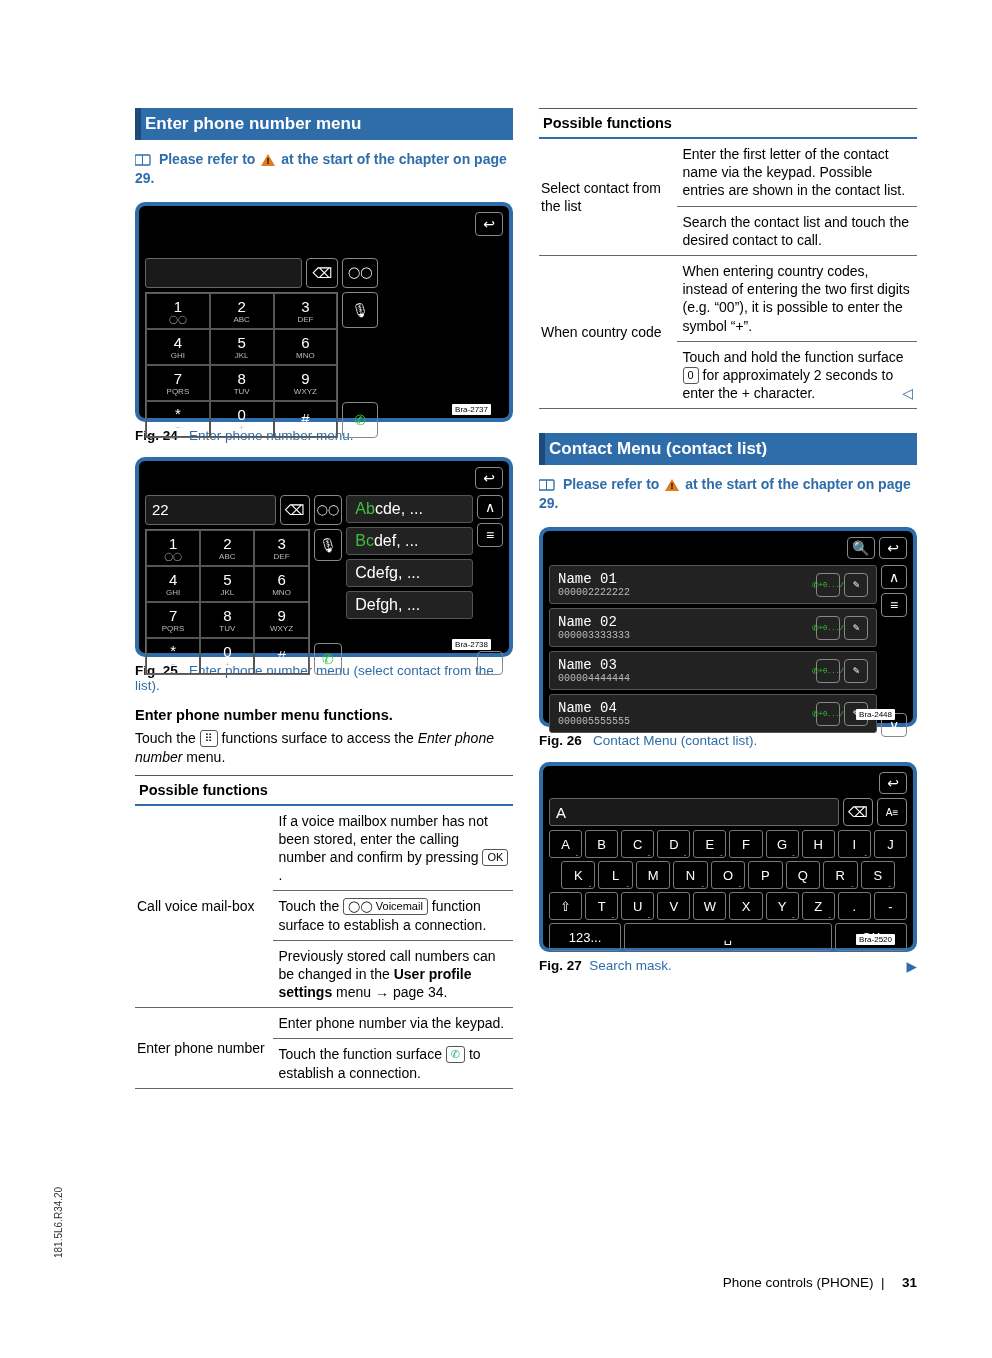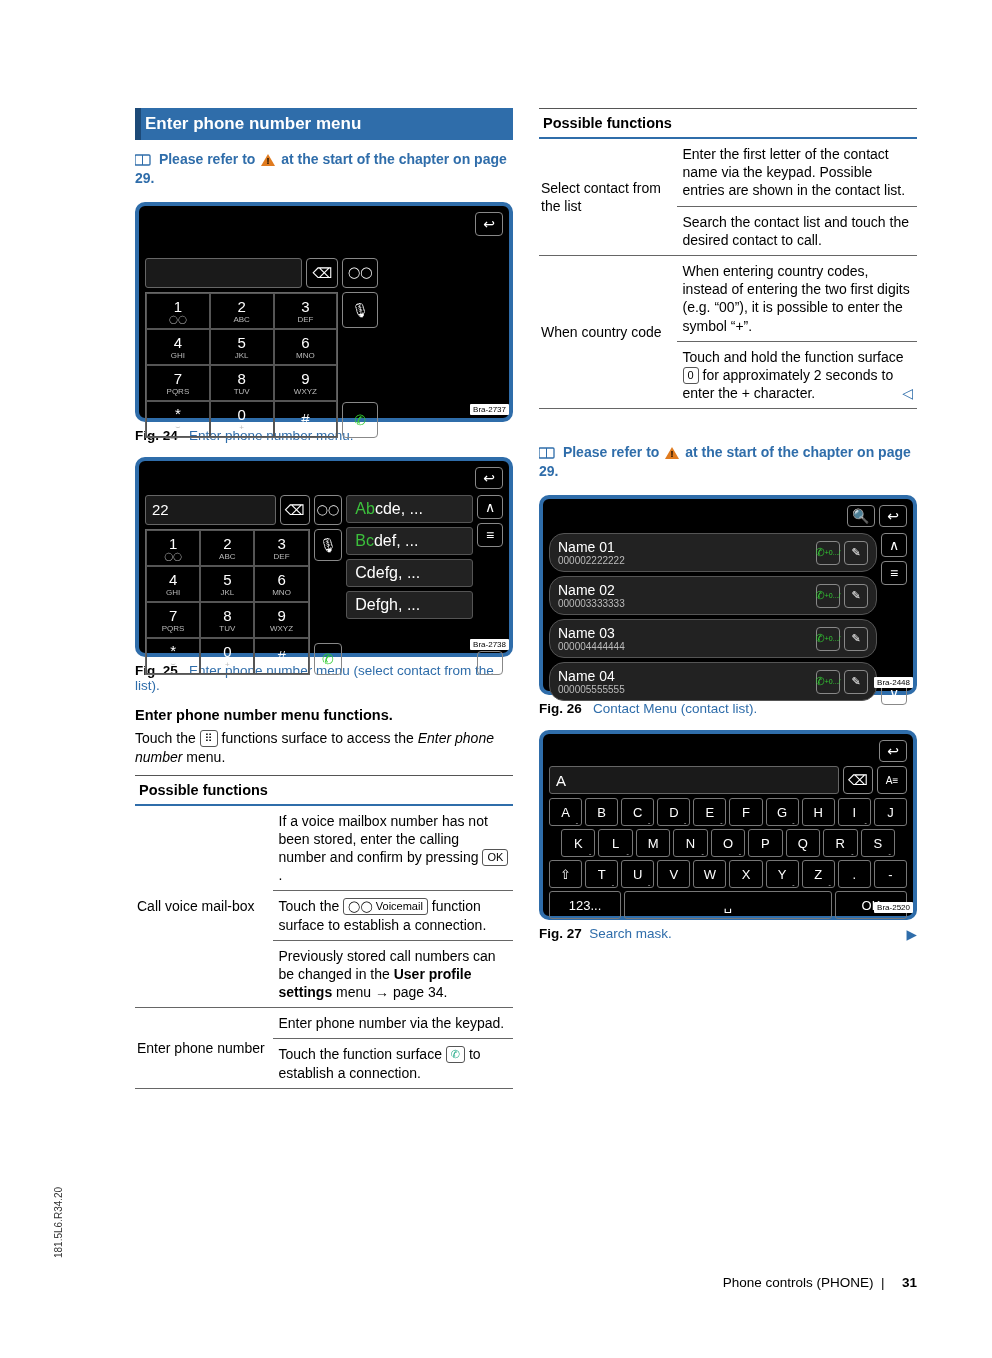--- a/index.html
+++ b/index.html
@@ -107,21 +107,21 @@
     border:4px solid #2f6daa;
     border-radius:10px;
     background:#000;
     color:#fff;
     position:relative;
     padding:6px;
     box-sizing:border-box;
   }
   .imgcode{
     position:absolute;
-    bottom:3px; right:0;
+    bottom:3px; right:18px;
     background:#fff; color:#000;
     font-size:8px; padding:1px 3px;
     border-radius:1px;
   }
   
   .iconbtn{
     border:1px solid #888; border-radius:4px;
     display:flex;align-items:center;justify-content:center;
     font-size:14px;
   }
@@ -153,24 +153,25 @@
     border:1px solid #555;
     border-radius:3px;
     padding:4px 8px;
     font-size:16px;
     margin-bottom:4px;
     background:#222;
   }
   .contact-suggest .hi{color:#3cc03c;}
   .contact-row{
     border:1px solid #555;
-    border-radius:15px; padding:5px 8px;
+    border-radius:3px; padding:5px 8px;
     display:flex;justify-content:space-between;align-items:center;
     margin-bottom:4px; background:#222;
     font-size:13px;
+    font-family:Liberation Mono, monospace;
   }
   .contact-row .nm{font-size:14px;}
   .contact-row .num{font-size:10px;color:#bbb;}
   .mini-icons{display:flex;gap:4px;}
   .mini-icons .iconbtn{width:22px;height:22px;font-size:11px;}
   .scrollcol{width:26px;display:flex;flex-direction:column;gap:4px;}
   .scrollcol .iconbtn{height:22px;}
   
   .kbd-row{display:flex;gap:3px;margin-bottom:3px;}
   .kbd-key{
@@ -417,20 +418,21 @@
           <div class="func-row">
             <div class="func-label">When country code</div>
             <div class="func-desc">
               <div class="seg">When entering country codes, instead of entering the two first digits (e.g. “00”), it is possible to enter the symbol “+”.</div>
               <div class="seg">Touch and hold the function surface <span class="keycap">0</span> for approximately 2 seconds to enter the + character. <span class="blue-tri" style="float:right;">◁</span></div>
             </div>
           </div>
         </div>
 
       <div style="height:24px;"></div>
+      <div class="section-heading">Contact Menu (contact list)</div>
       <div class="refer">
         <svg width="16" height="12">
             <rect x="0" y="1" width="15" height="10" rx="1" fill="none" stroke="#2f6daa" stroke-width="1.3"></rect>
             <line x1="7.5" y1="1" x2="7.5" y2="11" stroke="#2f6daa" stroke-width="1"></line>
           </svg>
         <span>Please refer to </span>
         <svg class="tri" width="14" height="12">
             <polygon points="7,0 14,12 0,12" fill="#e07b1f"></polygon>
             <text x="7" y="10" text-anchor="middle" font-size="9" font-weight="bold" fill="#000">!</text>
           </svg>

